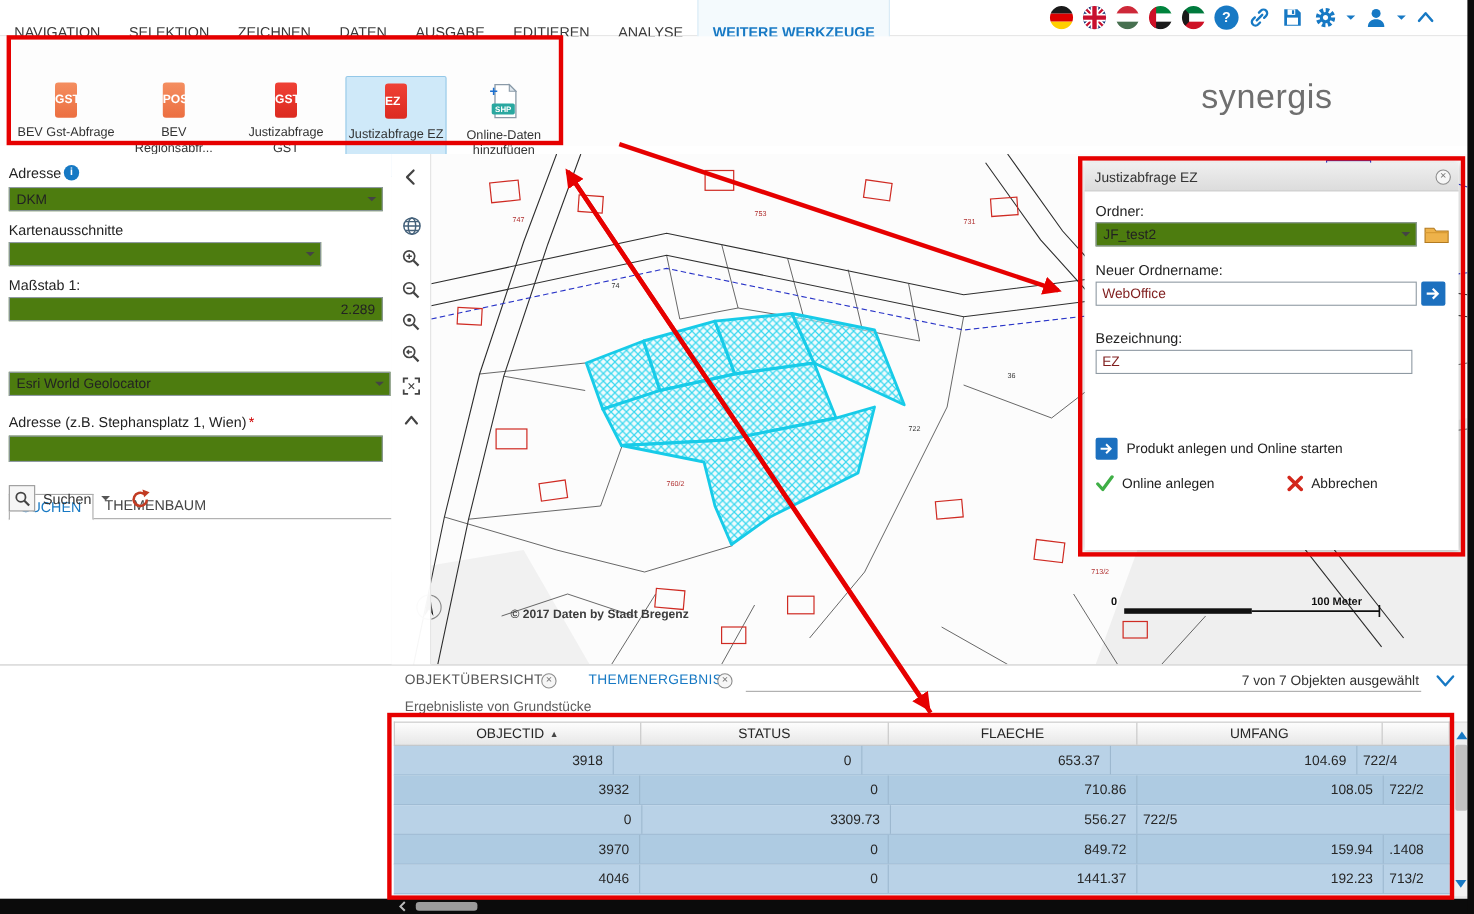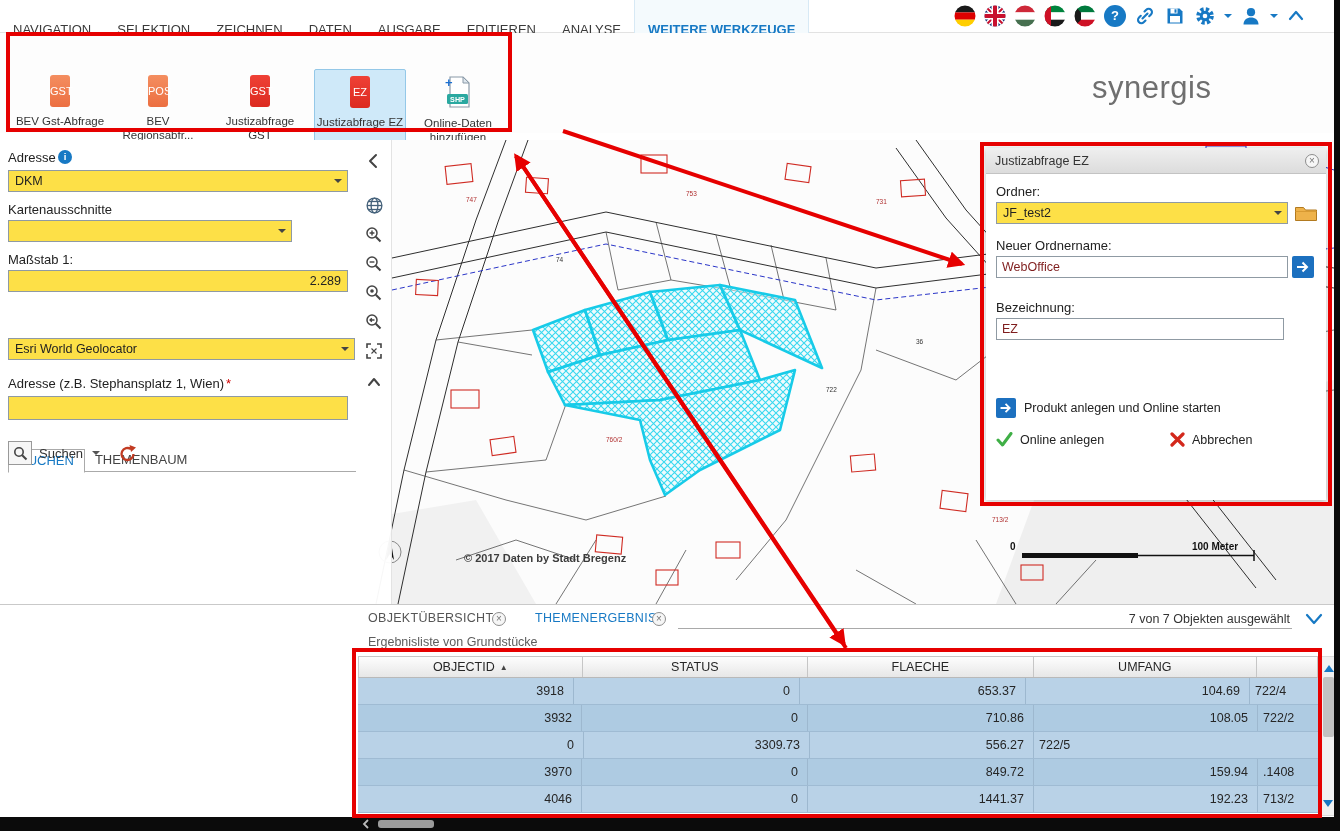--- a/index.html
+++ b/index.html
@@ -13,29 +13,29 @@
   .menu-item.active{color:#1779c4;background:#f4fafd;border-left:1px solid #d7e9f5;border-right:1px solid #d7e9f5;font-weight:bold}
   .topicons{position:absolute;right:34px;top:5px;display:flex;align-items:center;gap:8px}
   .flag{width:22px;height:22px;border-radius:50%;overflow:hidden;flex:0 0 auto;cursor:pointer}
   .circ-btn{width:22px;height:22px;border-radius:50%;background:#1779c4;color:#fff;font-size:13px;font-weight:bold;text-align:center;line-height:22px;cursor:pointer}
   .caret{width:0;height:0;border:4px solid transparent;border-top-color:#1779c4;margin-top:4px;cursor:pointer}
   .caret.dark{border-top-color:#555}
   
   .toolrow{left:0;top:33px;width:1340px;height:100px;background:#fdfdfd}
   .tool{position:absolute;top:36px;width:92px;height:92px;text-align:center;cursor:pointer;padding-top:6px}
   .tool.sel{background:#cfe9f9;border:1px solid #94c8e8;border-radius:2px}
-  .ticon{width:20px;height:32px;margin:0 auto;border-radius:3px;color:#fff;font-weight:normal;font-size:11px;line-height:32px;text-align:center}
+  .ticon{width:20px;height:32px;margin:0 auto;border-radius:3px;color:#fff;font-weight:bold;font-size:11px;line-height:32px;text-align:left}
   .ticon.orange{background:linear-gradient(#f48e60,#ec6f41)}
   .ticon.red{background:linear-gradient(#ef4136,#dc2a20)}
   .tlabel{margin-top:7px;font-size:11.5px;color:#333;line-height:1.25}
   .logo{position:absolute;left:1092px;top:70px;width:160px;height:38px;font-size:31px;color:#6f6f6f;letter-spacing:.5px}
   
   .sidebar{left:0;top:140px;width:356px;height:464px;background:#fff;font-size:13px;color:#222}
   .lbl{position:absolute;font-size:13px;color:#222}
-  .dd,.inp{position:absolute;height:22px;border:1px solid #8f9aa3;background:#fde047;font-size:12.5px;color:#222;padding:0 20px 0 6px;line-height:20px}
+  .dd,.inp{position:absolute;height:22px;border:1px solid #8f9aa3;background:#4d7c0f;font-size:12.5px;color:#222;padding:0 20px 0 6px;line-height:20px}
   .inp{padding-right:6px}
   .ddcaret{position:absolute;right:5px;top:8px;width:0;height:0;border:4px solid transparent;border-top-color:#444}
   .infoicon{position:absolute;width:14px;height:14px;border-radius:50%;background:#1779c4;color:#fff;font-size:9.5px;font-weight:bold;text-align:center;line-height:14px}
   .stabs{position:absolute;left:8px;top:308px;width:348px;height:24px;border-bottom:1px solid #aaa;font-size:13px}
   .stab{display:inline-block;padding:3px 10px 4px;cursor:pointer}
   .stab.on{color:#1779c4;background:#fff;border:1px solid #aaa;border-bottom:1px solid #fff;position:relative;top:1px}
   .stab.off{color:#444}
   .req{color:#d00000;margin-left:2px}
   
   .mapbar{left:356px;top:140px;width:36px;height:464px;background:rgba(255,255,255,.96);border-right:1px solid #e3e3e3;z-index:5}
@@ -472,21 +472,21 @@
             <span>FLAECHE</span>
           </div>
         <div class="th" style="width:224px">
             <span>UMFANG</span>
           </div>
         <div class="th" style="width:60px;border-right:none">
             <span></span>
           </div>
       </div>
       <div class="trow even">
-        <div class="td" style="width:216px">3918</div>
+        <div class="td" style="width:200px">3918</div>
           <div class="td" style="width:226px">0</div>
           <div class="td" style="width:226px">653.37</div>
           <div class="td" style="width:224px">104.69</div>
           <div class="td left" style="width:60px;border-right:none">722/4</div>
       </div>
       <div class="trow odd">
         <div class="td" style="width:224px">3932</div>
           <div class="td" style="width:226px">0</div>
           <div class="td" style="width:226px">710.86</div>
           <div class="td" style="width:224px">108.05</div>

